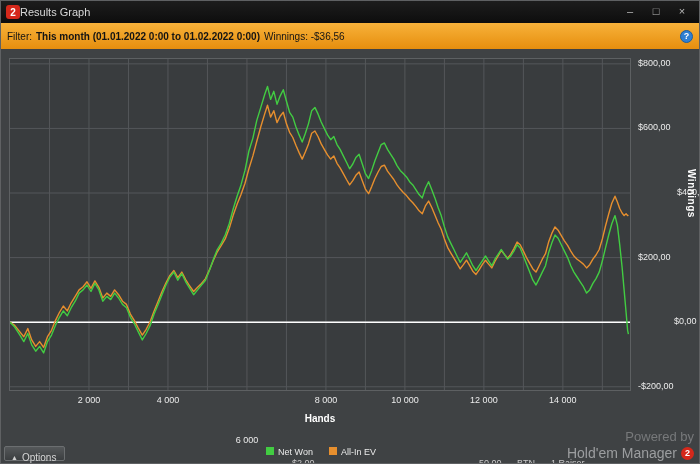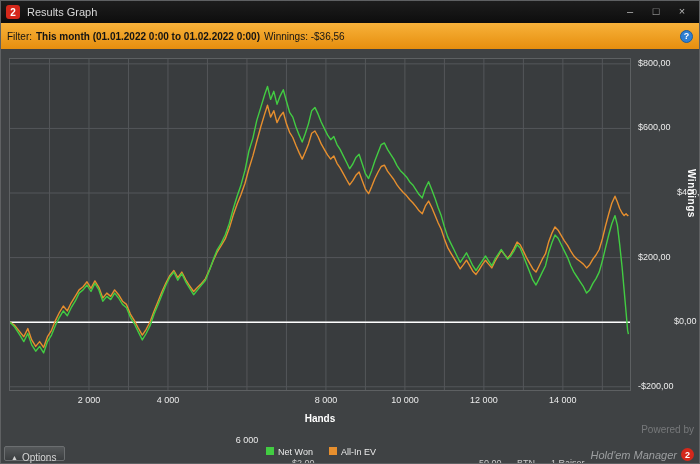--- a/index.html
+++ b/index.html
@@ -8,21 +8,21 @@
   .window { position: relative; width: 700px; height: 464px; background: #3f4244;
             border: 1px solid #5f6163; overflow: hidden; }
 
   
   .titlebar { position: absolute; top: 0; left: 0; right: 0; height: 22px;
               background: linear-gradient(#1d1d1d, #0d0d0d); display: flex;
               align-items: center; padding: 0 5px; }
   .app-logo { width: 14px; height: 14px; border-radius: 3px; background: #d5281b;
               color: #fff; font-size: 10px; font-weight: bold; display: flex;
               align-items: center; justify-content: center; flex: 0 0 auto; }
-  .win-title { color: #d8d8d8; font-size: 11px; margin-left: 7px; }
+  .win-title { color: #d8d8d8; font-size: 11px; }
   .win-controls { margin-left: auto; display: flex; gap: 2px; }
   .win-btn { width: 24px; height: 16px; color: #b9b9b9; font-size: 11px; line-height: 15px;
              text-align: center; cursor: default; border-radius: 2px; }
 
   
   .filterbar { position: absolute; top: 22px; left: 0; right: 0; height: 26px;
                background: linear-gradient(#f8b23a, #e68e0e); color: #141414;
                font-size: 10px; display: flex; align-items: center; padding: 0 6px; }
   .filterbar .sep { width: 4px; }
   .filter-strong { font-weight: bold; }
@@ -60,23 +60,23 @@
   .frag0 { left: 288px; } .frag1 { left: 478px; } .frag2 { left: 516px; } .frag3 { left: 550px; }
 
   
   .options-btn { position: absolute; left: 3px; bottom: 2px; height: 15px;
                  display: flex; align-items: center; gap: 4px; padding: 8px 8px 0 6px;
                  background: linear-gradient(#55585a, #3b3e40); border: 1px solid #6b6e70;
                  border-radius: 2px; color: #d6d6d6; font-size: 10px; cursor: default; }
   .options-btn .chev { font-size: 7px; color: #cfcfcf; line-height: 1; }
 
   .footer { position: absolute; right: 5px; bottom: 2px; text-align: right; }
-  .powered-by { color: #77797b; font-size: 10px; margin-bottom: 13px; }
+  .powered-by { color: #77797b; font-size: 13px; margin-bottom: 1px; }
   .brand-row { display: flex; align-items: center; justify-content: flex-end; gap: 4px; }
-  .brand-name { color: #9c9ea0; font-size: 11px; font-style: italic; }
+  .brand-name { color: #9c9ea0; font-size: 14px; }
   .brand-logo { width: 13px; height: 13px; border-radius: 50%; background: #d5281b;
                 color: #fff; font-size: 9px; font-weight: bold; display: flex;
                 align-items: center; justify-content: center; }
 </style>
 </head>
 <body>
 
 <div class="window">
 
   <div class="titlebar">

